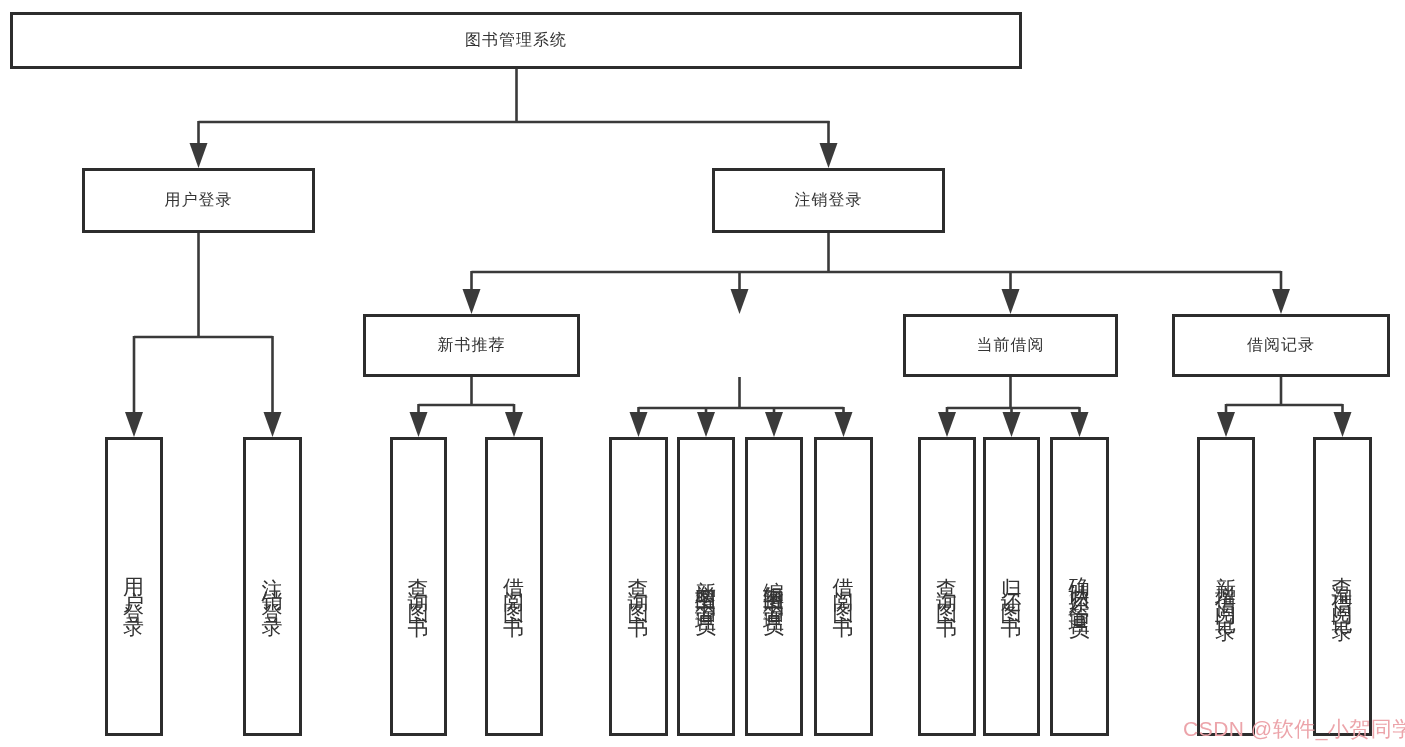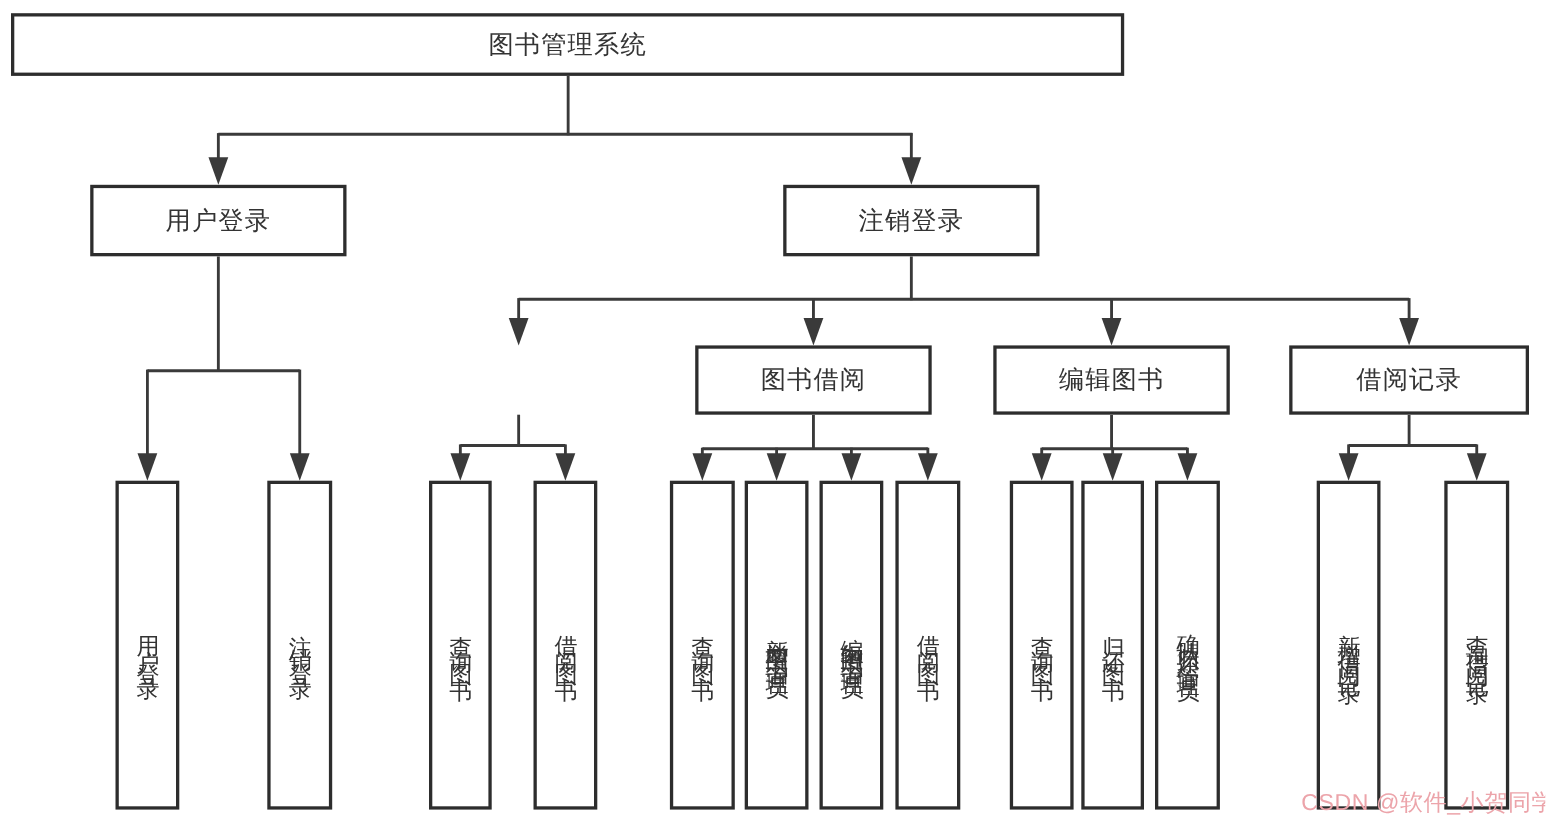--- a/index.html
+++ b/index.html
@@ -5,21 +5,21 @@
   html,body{margin:0;padding:0;background:#ffffff;}
   .canvas{
     position:relative;width:1405px;height:747px;background:#ffffff;overflow:hidden;
     font-family:"Liberation Sans","DejaVu Sans",sans-serif;
   }
   .connector-layer{position:absolute;left:0;top:0;z-index:0;}
   .box{
     position:absolute;border:3px solid #2d2d2d;background:#ffffff;box-sizing:border-box;
     display:flex;align-items:center;justify-content:center;color:#333333;z-index:1;
   }
-  .h{font-size:23px;letter-spacing:1px;white-space:nowrap;}
+  .h{font-size:16px;letter-spacing:1px;white-space:nowrap;}
   .v{
     writing-mode:vertical-rl;text-orientation:mixed;
     font-size:21px;line-height:1;
   }
   .ls4{letter-spacing:13px;}
   .ls6{letter-spacing:9px;}
   .ls9{letter-spacing:6px;}
   .ls10{letter-spacing:5px;}
   .wm{
     position:absolute;left:1183px;top:715px;z-index:6;
@@ -84,22 +84,22 @@
       <polygon points="1217,412 1235,412 1226,437" fill="#3a3a3a"></polygon>
       <line x1="1342.5" y1="404" x2="1342.5" y2="419" stroke="#3a3a3a" stroke-width="2.6"></line>
       <polygon points="1333.5,412 1351.5,412 1342.5,437" fill="#3a3a3a"></polygon>
     </svg>
 
   <div class="box h" style="left:10px;top:12px;width:1012px;height:57px">图书管理系统</div>
 
   <div class="box h" style="left:82px;top:168px;width:233px;height:65px">用户登录</div>
   <div class="box h" style="left:712px;top:168px;width:233px;height:65px">注销登录</div>
 
-  <div class="box h" style="left:632px;top:314px;width:215px;height:63px">图书借阅</div>
-  <div class="box h" style="left:903px;top:314px;width:215px;height:63px">编辑图书</div>
+  <div class="box h" style="left:363px;top:314px;width:217px;height:63px">新书推荐</div>
+  <div class="box h" style="left:903px;top:314px;width:215px;height:63px">当前借阅</div>
   <div class="box h" style="left:1172px;top:314px;width:218px;height:63px">借阅记录</div>
 
   <div class="box v ls4" style="left:105px;top:437px;width:58px;height:299px">用户登录</div>
   <div class="box v ls4" style="left:243px;top:437px;width:59px;height:299px">注销登录</div>
 
   <div class="box v ls4" style="left:390px;top:437px;width:57px;height:299px">查询图书</div>
   <div class="box v ls4" style="left:485px;top:437px;width:58px;height:299px">借阅图书</div>
 
   <div class="box v ls4" style="left:609px;top:437px;width:59px;height:299px">查询图书</div>
   <div class="box v ls10" style="left:677px;top:437px;width:58px;height:299px">新增图书（管理员）</div>

